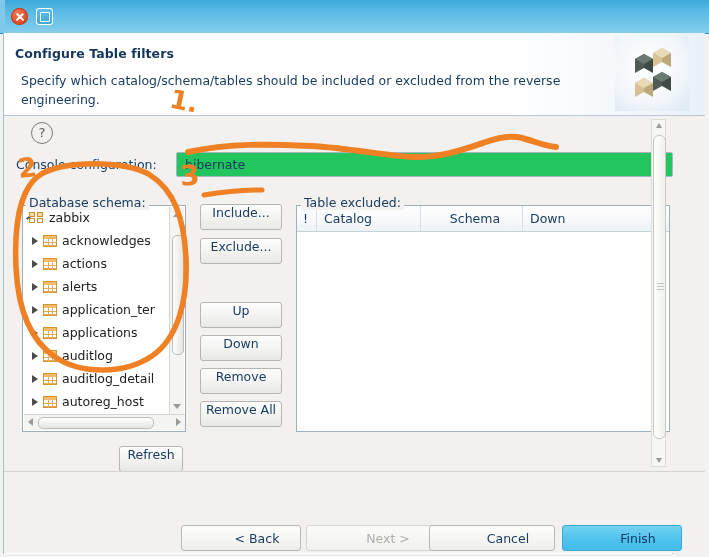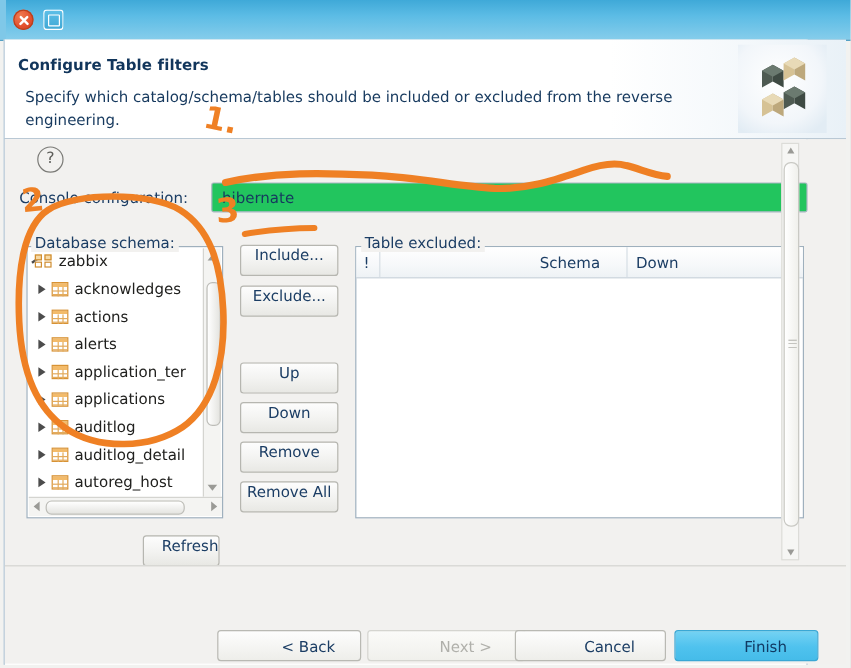--- a/index.html
+++ b/index.html
@@ -320,21 +320,21 @@
     text-align: center;
     box-sizing: border-box;
     cursor: default;
   }
   #btn-include    { left: 196px; top: 171px; width: 82px; height: 26px; }
   #btn-exclude    { left: 196px; top: 205px; width: 82px; height: 26px; }
   #btn-up         { left: 196px; top: 269px; width: 82px; height: 26px; }
   #btn-down       { left: 196px; top: 302px; width: 82px; height: 26px; }
   #btn-remove     { left: 196px; top: 335px; width: 82px; height: 26px; }
   #btn-removeall  { left: 196px; top: 368px; width: 82px; height: 26px; }
-  #btn-refresh    { left: 115px; top: 413px; width: 64px; height: 26px; text-align: right; }
+  #btn-refresh    { left: 115px; top: 413px; width: 64px; height: 26px; }
 
   
   #table-filters-label { left: 297px; top: 162px; background: #f2f1ef; padding: 0 3px; z-index: 3; }
   #table-filters-box {
     position: absolute;
     left: 292px; top: 172px;
     width: 374px; height: 227px;
     background: #ffffff;
     border: 1px solid #9fb0bd;
     box-sizing: border-box;
@@ -602,20 +602,21 @@
     <div class="btn" id="btn-up">Up</div>
     <div class="btn" id="btn-down">Down</div>
     <div class="btn" id="btn-remove">Remove</div>
     <div class="btn" id="btn-removeall">Remove All</div>
     <div class="btn" id="btn-refresh">Refresh</div>
 
     <div class="field-label" id="table-filters-label">Table excluded:</div>
     <div id="table-filters-box">
       <div id="tf-header">
         <div class="tf-col" id="tf-col-0">!</div>
+        <div class="tf-col" id="tf-col-1">Catalog</div>
         <div class="tf-col" id="tf-col-2">Schema</div>
         <div class="tf-col" id="tf-col-3">Down</div>
       </div>
     </div>
 
     <div id="page-vscroll">
       <div class="sb-up"></div>
       <div class="thumb">
         <div class="grip"></div>
       </div>

